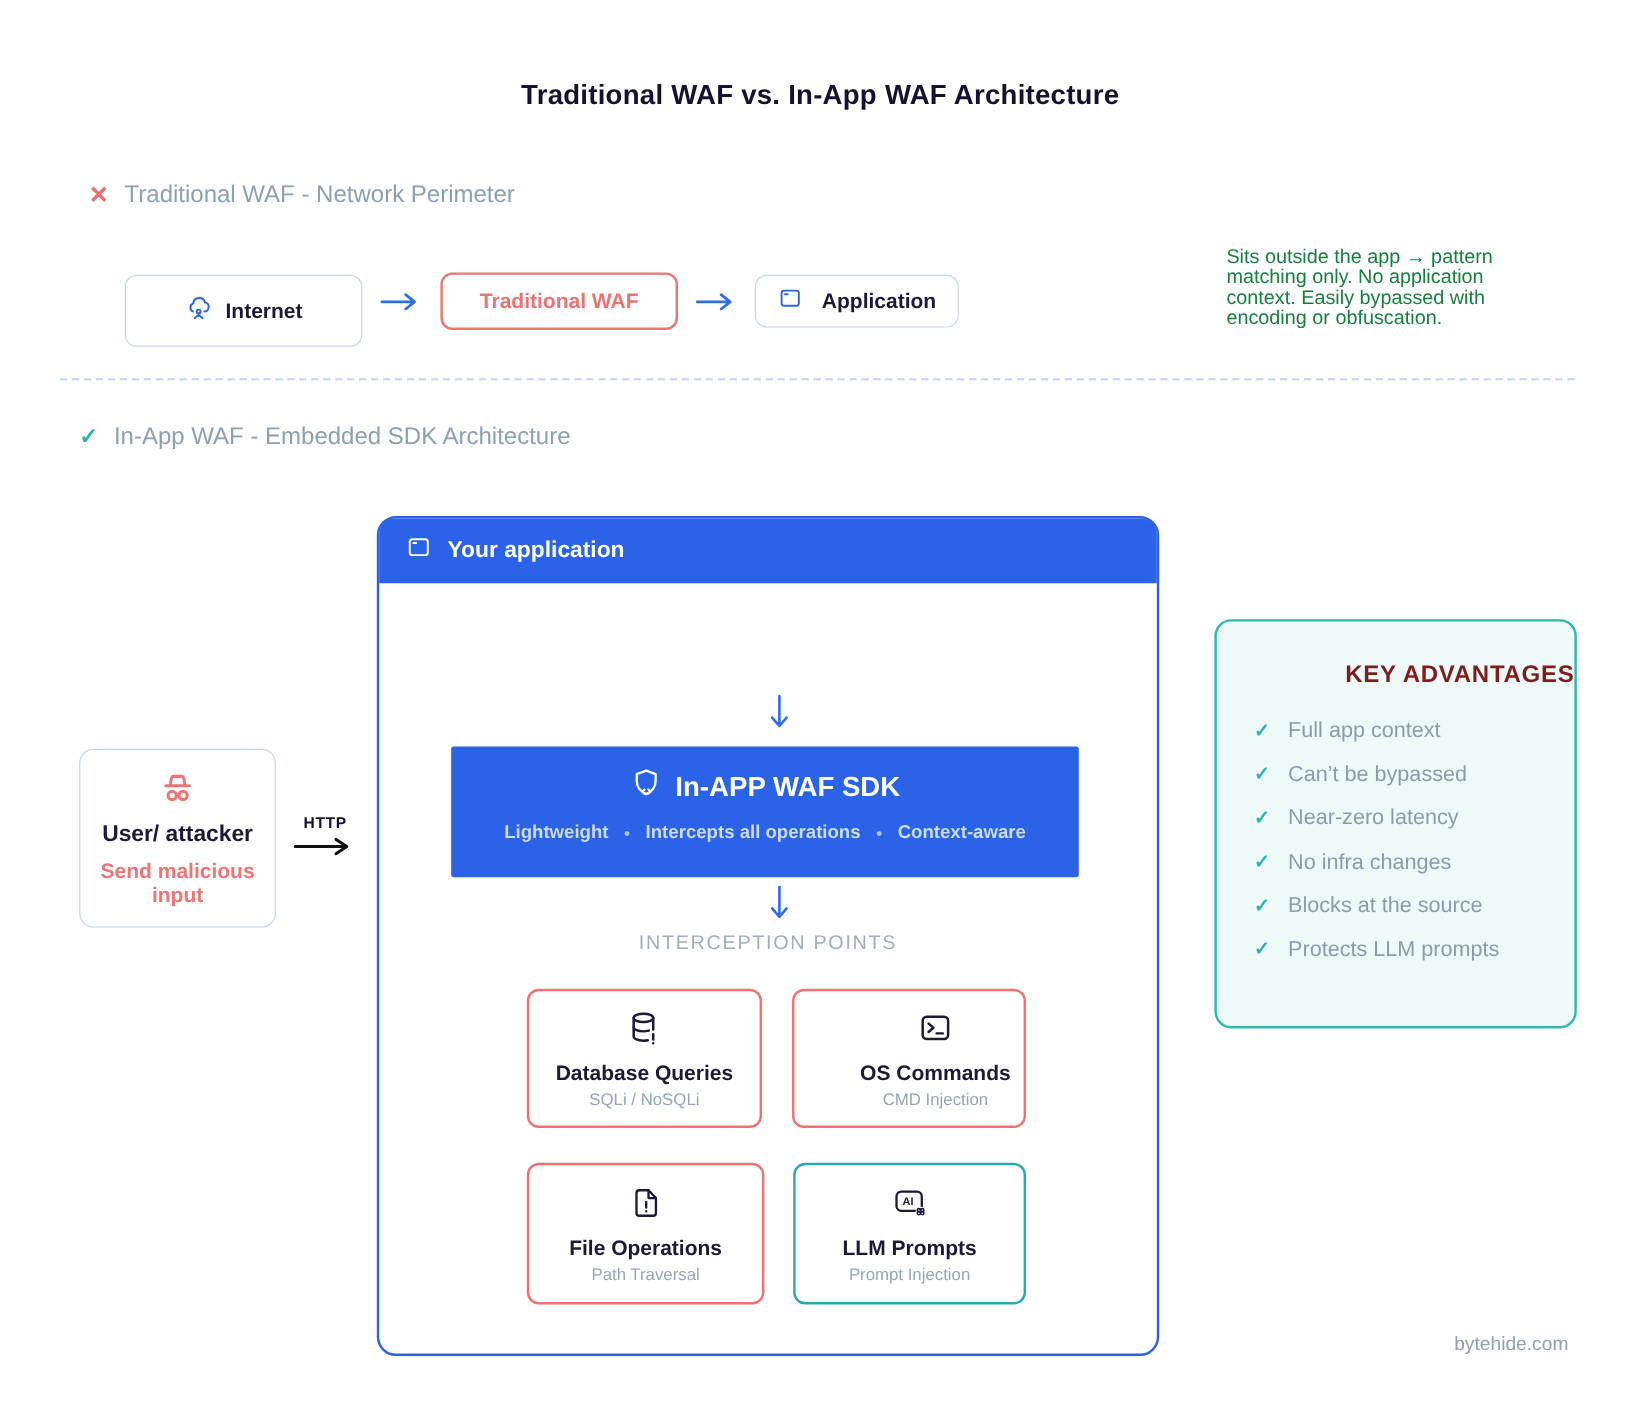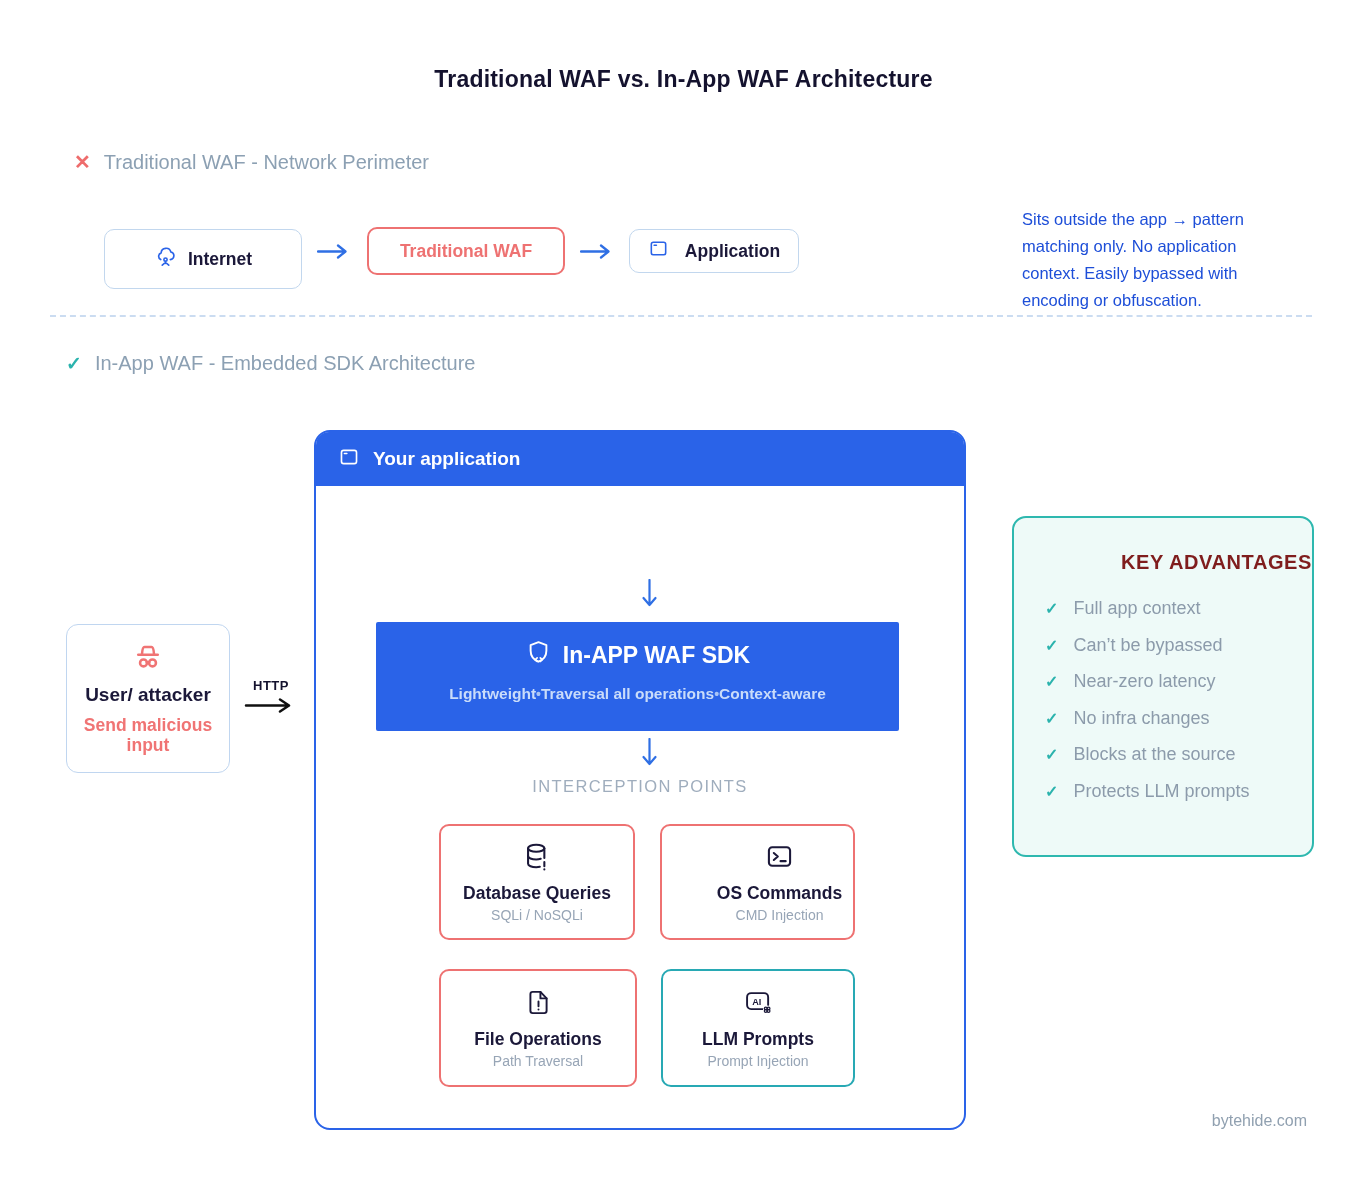--- a/index.html
+++ b/index.html
@@ -24,21 +24,21 @@
           font-size: 17.5px; font-weight: 700; color: #1b1839; }
   .node-internet { left: 104px; top: 229px; width: 198px; height: 60px; }
   .node-waf { left: 367px; top: 227px; width: 198px; height: 48px;
               border: 2px solid #ee7272; color: #ee7272; }
   .node-app { left: 629px; top: 229px; width: 170px; height: 44px; gap: 16px; }
   .harrow { position: absolute; }
   .harrow1 { left: 317px; top: 243px; }
   .harrow2 { left: 580px; top: 243px; }
 
   .annotation { position: absolute; left: 1022px; top: 206px; width: 272px;
-                font-size: 16.5px; line-height: 27px; color: #1d4ed8; font-weight: 500; }
+                font-size: 16.5px; line-height: 17px; color: #15803d; font-weight: 500; }
 
   .divider { position: absolute; left: 50px; top: 315px; width: 1262px; height: 0;
              border-top: 2px dashed #cbdcf1; }
 
   
   .attacker { position: absolute; left: 66px; top: 624px; width: 164px; height: 149px;
               border: 1.5px solid #c0d6f0; border-radius: 12px; background: #fff;
               display: flex; flex-direction: column; align-items: center; text-align: center; }
   .attacker .spy { margin-top: 16px; }
   .attacker-title { margin-top: 6px; font-size: 19px; font-weight: 700; color: #1b1839; }
@@ -60,21 +60,21 @@
                display: flex; align-items: center; justify-content: center;
                font-size: 18px; font-weight: 700; color: #1b1839; background:#fff; }
   .varrow { position: absolute; left: 325px; }
   .varrow1 { top: 147px; }
   .varrow2 { top: 306px; }
 
   .sdk { position: absolute; left: 60px; top: 190px; width: 523px; height: 109px;
          background: #2a63e8; border-radius: 2px; color: #fff; text-align: center; }
   .sdk-title-row { margin-top: 17px; display: flex; align-items: center; justify-content: center; gap: 11px;
                    font-size: 23px; font-weight: 700; }
-  .sdk-features { margin-top: 13px; display: flex; justify-content: center; align-items: center; gap: 0;
+  .sdk-features { margin-top: 13px; display: flex; justify-content: center; align-items: center; gap: 13px;
                   font-size: 15.5px; font-weight: 700; color: #c9dcfa; }
   .sdk-bullet { font-size: 14px; color: #a9c4f5; }
 
   .interception-title { position: absolute; left: 0; top: 345px; width: 100%; text-align: center;
                         font-size: 16.5px; font-weight: 500; letter-spacing: 1.4px; color: #9fadbd; }
 
   .point { position: absolute; border-radius: 10px; background: #fff;
            display: flex; flex-direction: column; align-items: center; justify-content: center;
            text-align: center; }
   .point-red { border: 2px solid #ee7272; }
@@ -200,21 +200,21 @@
           <svg viewBox="0 0 24 24" width="27" height="27" fill="none" stroke="#ffffff" stroke-width="1.7" stroke-linecap="round" stroke-linejoin="round">
             <path d="M12 2.8l7 2.6v5c0 4.6-3 8.1-7 9.8-4-1.7-7-5.2-7-9.8v-5l7-2.6z"></path>
             <path d="M10.8 16.8l-1.6 1.6 1.6 1.6 M13.6 16.8l1.6 1.6-1.6 1.6" stroke-width="1.5"></path>
           </svg>
         </span>
         <span>In-APP WAF SDK</span>
       </div>
       <div class="sdk-features">
         <span>Lightweight</span>
         <span class="sdk-bullet">•</span>
-        <span>Traversal all operations</span>
+        <span>Intercepts all operations</span>
         <span class="sdk-bullet">•</span>
         <span>Context-aware</span>
       </div>
     </div>
 
     <span class="varrow varrow2">
       <svg width="17" height="33" viewBox="0 0 17 33" fill="none">
         <path d="M8.5 1 V25 M2.5 19 L8.5 26 L14.5 19" stroke="#2f6fe4" stroke-width="2.2" stroke-linecap="round" stroke-linejoin="round"></path>
       </svg>
     </span>

